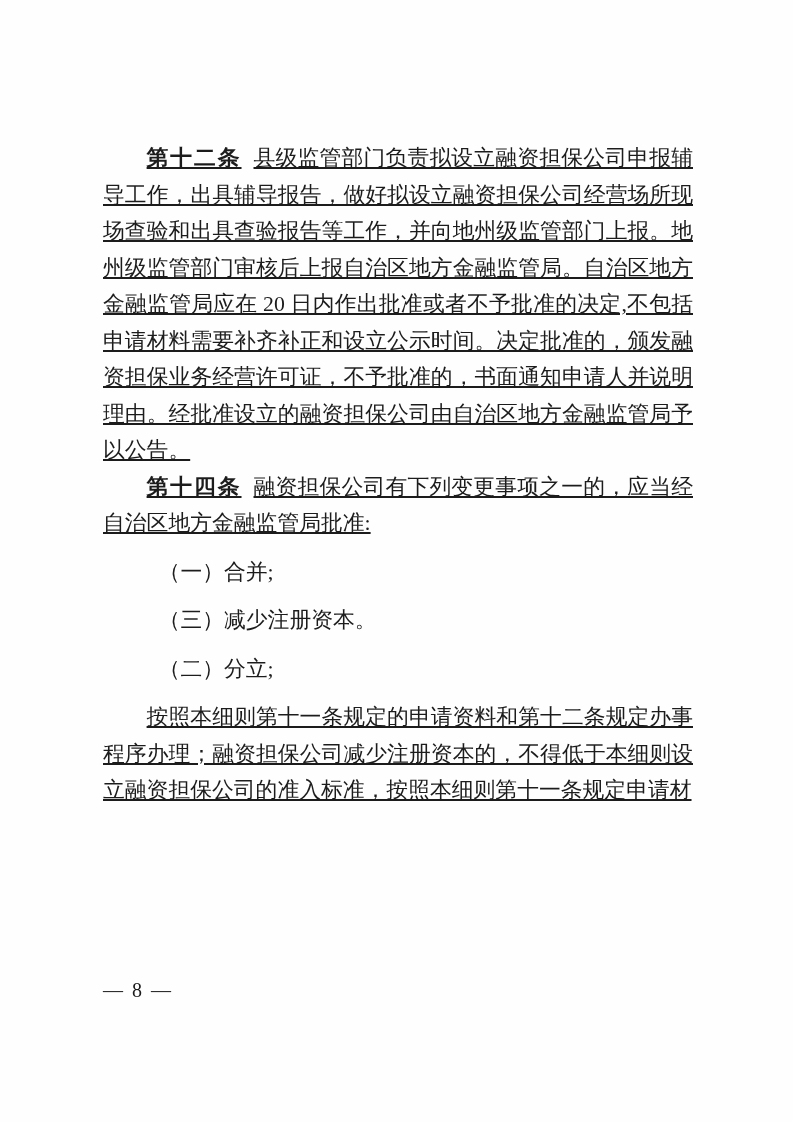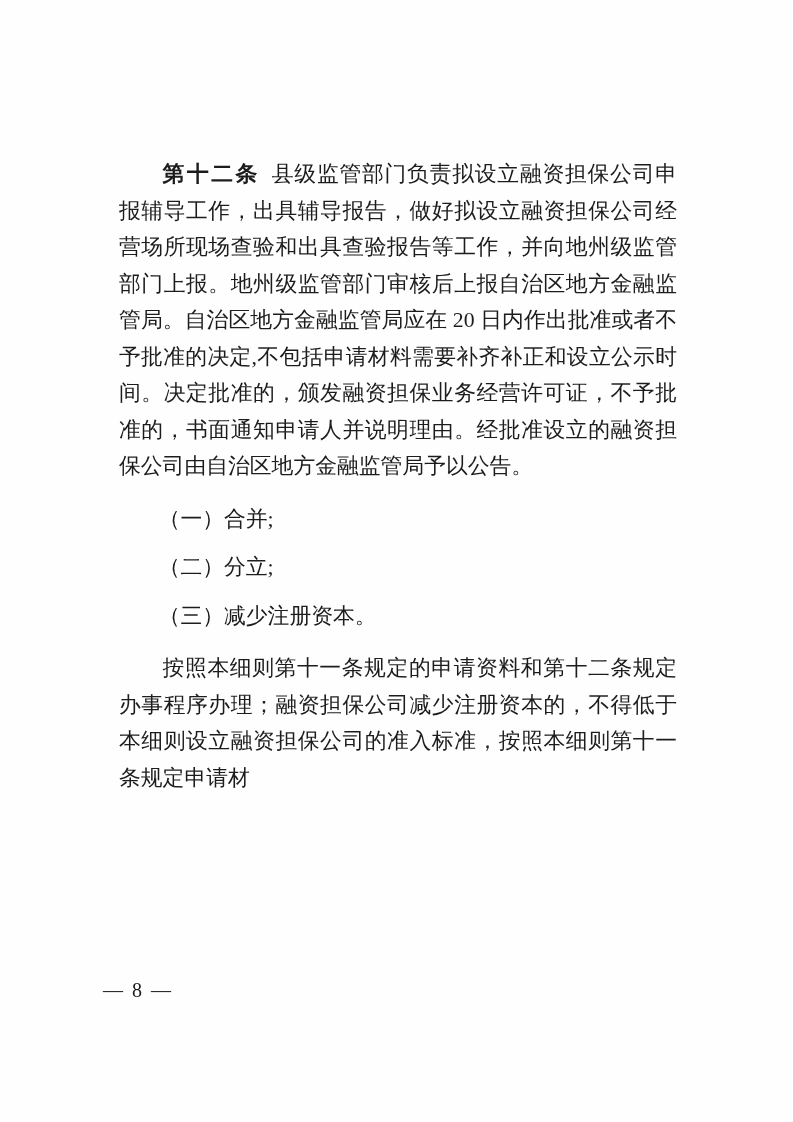--- a/index.html
+++ b/index.html
@@ -21,22 +21,23 @@
     position: absolute;
     left: 103px;
     top: 140px;
     width: 590px;
     font-size: 21.8px;
     line-height: 36.5px;
     text-align: justify;
     text-justify: inter-ideograph;
   }
   .para {
-    margin: 16px;
+    margin: 0;
     text-indent: 2em;
+    text-decoration: underline;
   }
   .term {
     font-weight: bold;
     margin-right: 0.55em;
     letter-spacing: 0.08em;
   }
   .list-item {
     margin: 12px;
     text-indent: 2em;
   }
@@ -52,23 +53,24 @@
 </style>
 </head>
 <body>
 
 <div class="page">
   <div class="text-block">
 
     <p class="para"><span class="term">第十二条</span><span>县级监管部门负责拟设立融资担保公司申报辅导工作，出具辅导报告，做好拟设立融资担保公司经营场所现场查验和出具查验报告等工作，并向地州级监管部门上报。地州级监管部门审核后上报自治区地方金融监管局。自治区地方金融监管局应在 20 日内作出批准或者不予批准的决定,不包括申请材料需要补齐补正和设立公示时间。决定批准的，颁发融资担保业务经营许可证，不予批准的，书面通知申请人并说明理由。经批准设立的融资担保公司由自治区地方金融监管局予以公告。</span></p>
 
 
+    <p class="para"><span class="term">第十四条</span><span>融资担保公司有下列变更事项之一的，应当经自治区地方金融监管局批准:</span></p>
 
     <p class="list-item">（一）合并;</p>
+    <p class="list-item">（三）减少注册资本。</p>
     <p class="list-item">（二）分立;</p>
-    <p class="list-item">（三）减少注册资本。</p>
 
     <p class="para">按照本细则第十一条规定的申请资料和第十二条规定办事程序办理；融资担保公司减少注册资本的，不得低于本细则设立融资担保公司的准入标准，按照本细则第十一条规定申请材</p>
 
   </div>
 
   <div class="page-footer">— 8 —</div>
 </div>
 
 </body></html>

